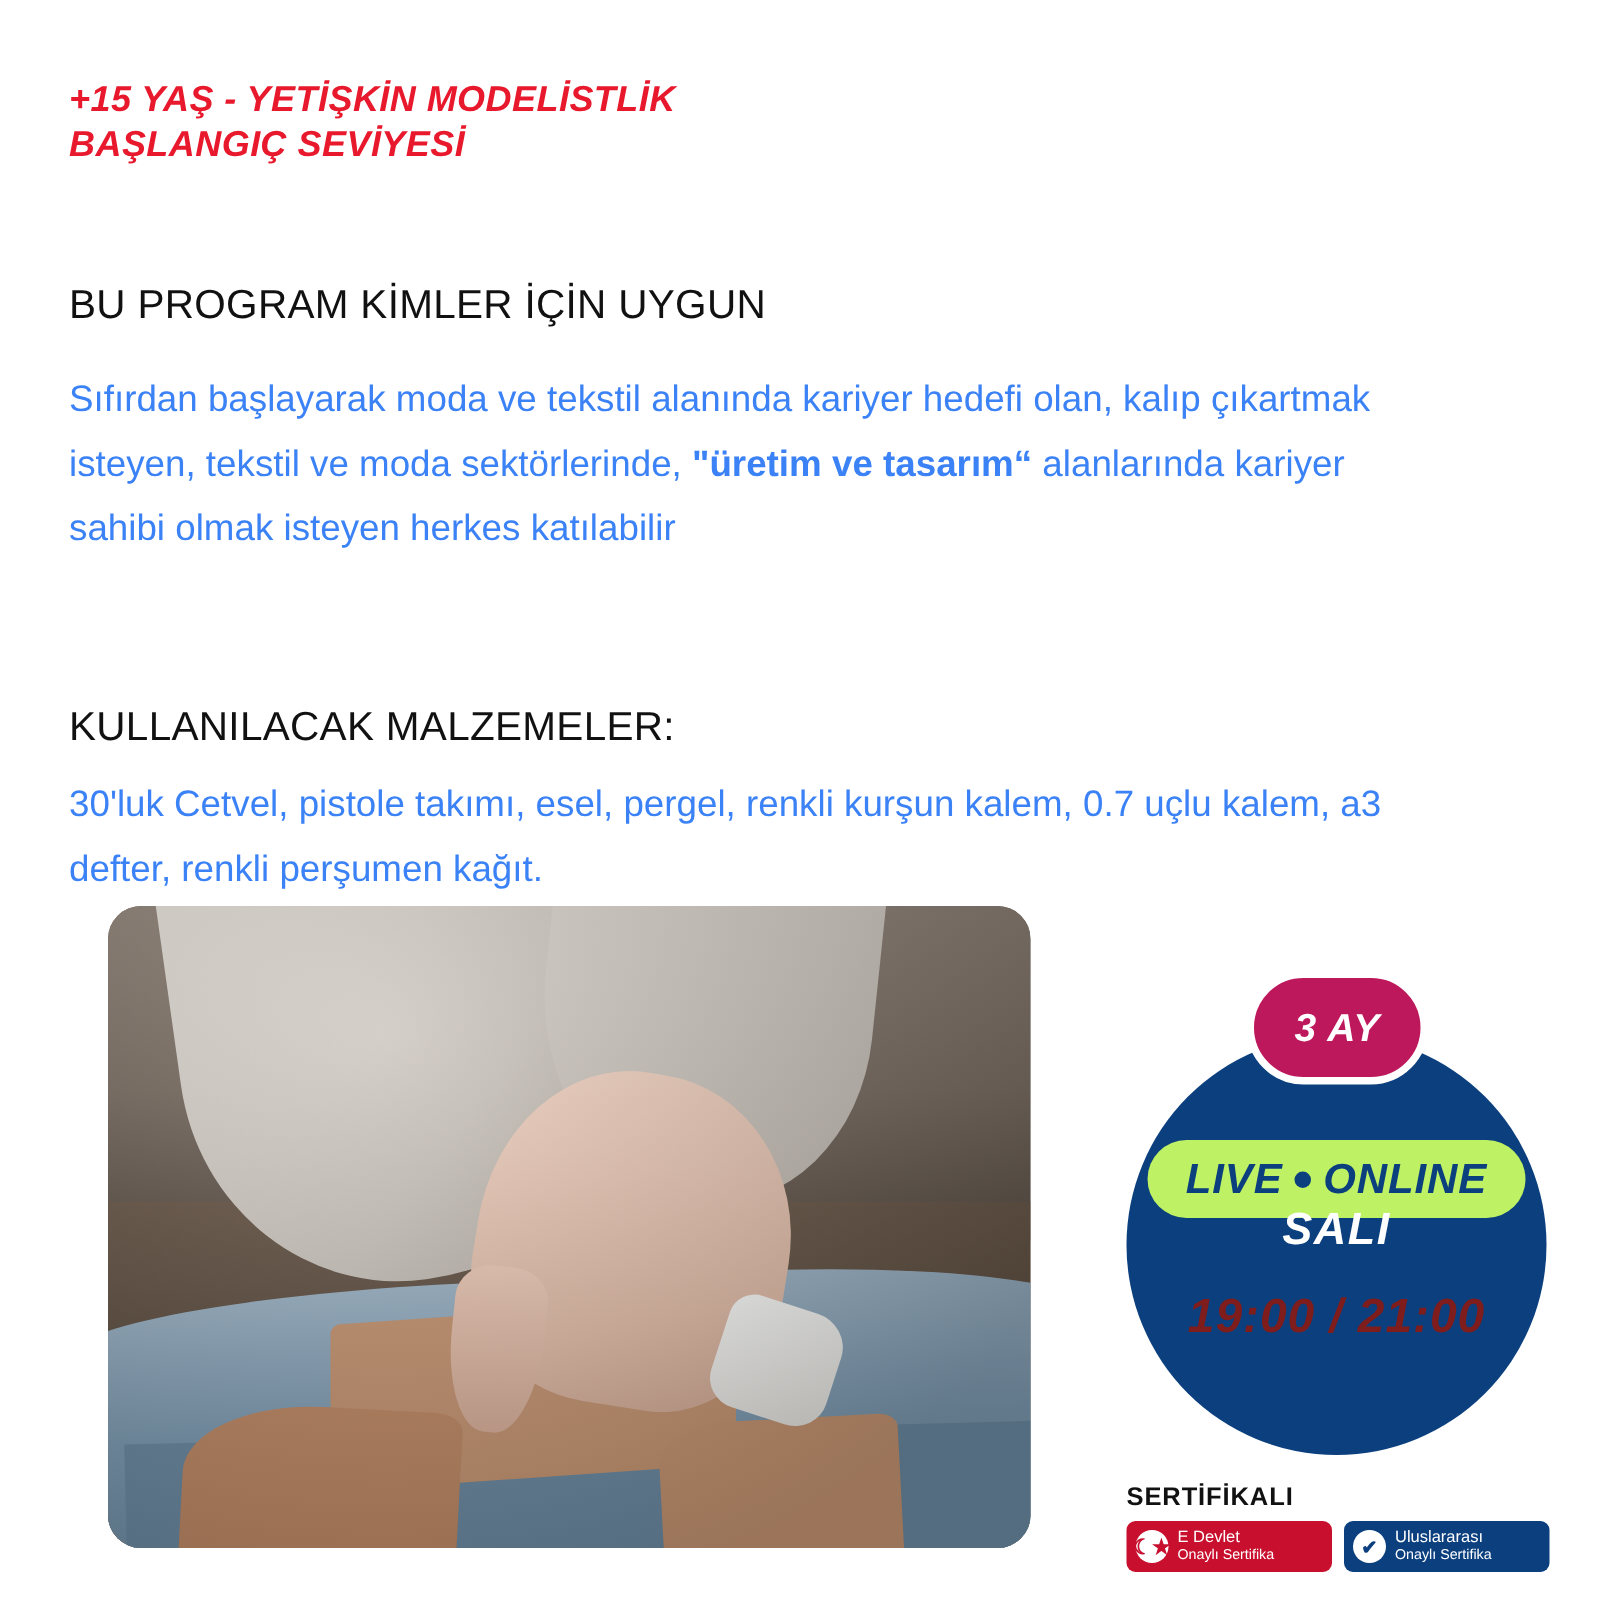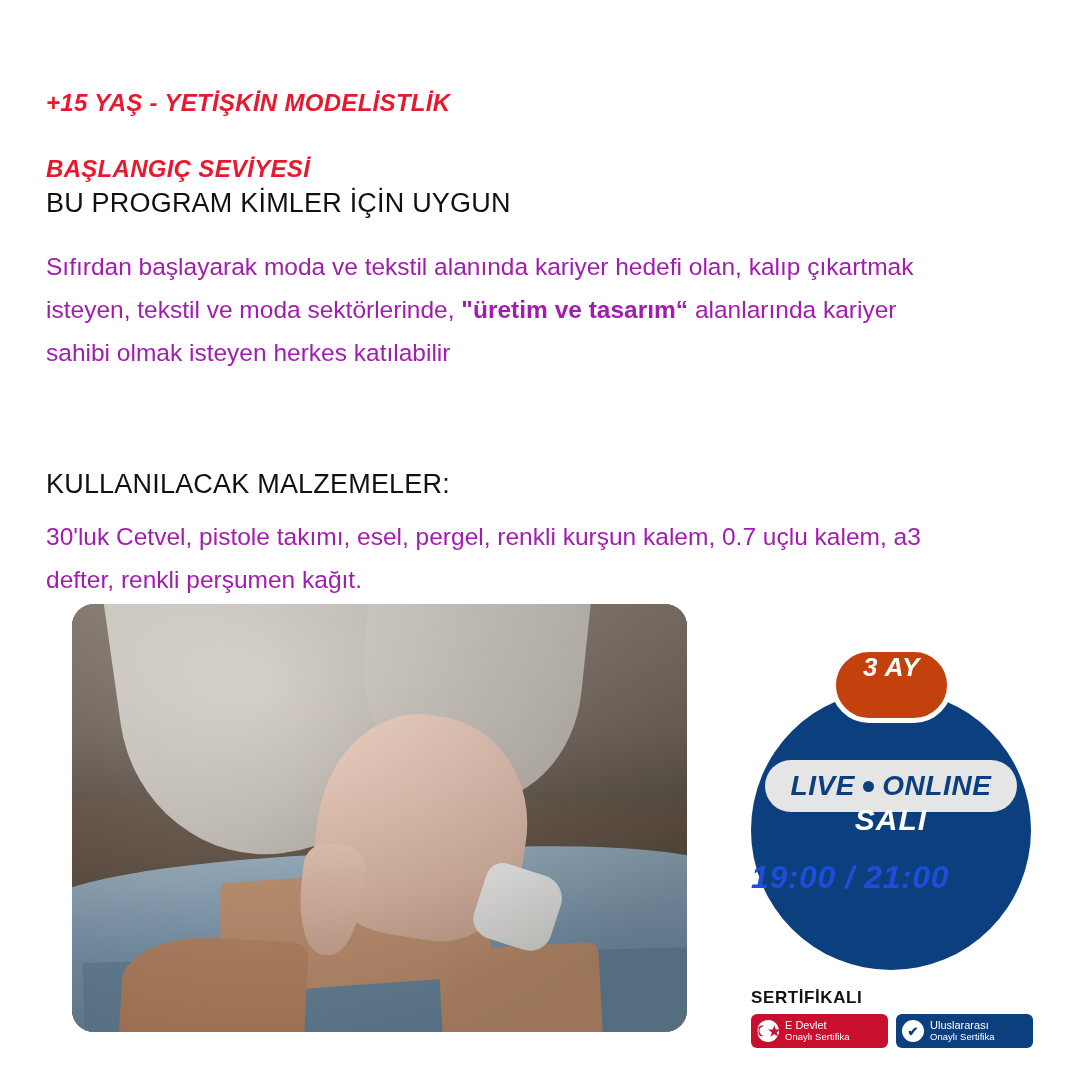--- a/index.html
+++ b/index.html
@@ -28,42 +28,42 @@
     left: 46px;
     top: 52px;
     width: 640px;
     color: #e8192c;
     font-weight: bold;
     font-style: italic;
     font-size: 24px;
     line-height: 30px;
     letter-spacing: 0.3px;
   }
-  .top-heading .line { display: block; white-space: pre; margin-top: 36px; }
+  .top-heading .line { display: block; white-space: pre; }
 
   
   .section-title {
     position: absolute;
     left: 46px;
     font-weight: normal;
     font-size: 27px;
     line-height: 34px;
     color: #111111;
     letter-spacing: 0.2px;
   }
   #title-uygun { top: 186px; }
   #title-malzeme { top: 443px; margin-top: 24px; }
 
   .body-text {
     position: absolute;
     left: 46px;
     width: 900px;
     font-size: 24.5px;
     line-height: 43px;
-    color: #a21caf;
+    color: #3b82f6;
   }
   #para-uygun { top: 245px; }
   #para-malzeme { top: 515px; }
 
   .body-text b {
     font-weight: bold;
   }
 
   
   .photo {
@@ -164,40 +164,41 @@
     height: 280px;
     background: #0b3f7e;
     border-radius: 50%;
   }
   .badge-top-pill {
     position: absolute;
     left: 80px;
     top: 0px;
     width: 121px;
     height: 76px;
-    background: #c2410c;
+    background: #be185d;
     border: 5px solid #ffffff;
     border-radius: 60px;
     display: flex;
+    align-items: center;
     justify-content: center;
   }
   .badge-top-pill span {
     color: #ffffff;
     font-weight: bold;
     font-style: italic;
     font-size: 26px;
     letter-spacing: 0.5px;
   }
   .live-pill {
     position: absolute;
     left: 14px;
     top: 113px;
     width: 252px;
     height: 52px;
-    background: #e5e5e5;
+    background: #bef264;
     border-radius: 30px;
     display: flex;
     align-items: center;
     justify-content: center;
     gap: 8px;
   }
   .live-pill span.txt {
     color: #0b3f7e;
     font-weight: bold;
     font-style: italic;
@@ -217,21 +218,22 @@
     text-align: center;
     color: #ffffff;
     font-weight: bold;
     font-style: italic;
     font-size: 30px;
     letter-spacing: 1px;
   }
   .badge-time {
     position: absolute;
     left: 0; top: 212px; width: 280px;
-    color: #1d4ed8;
+    text-align: center;
+    color: #7f1d1d;
     font-weight: bold;
     font-style: italic;
     font-size: 32px;
     letter-spacing: 0.6px;
   }
 
   
   .cert-title {
     position: absolute;
     left: 751px;

